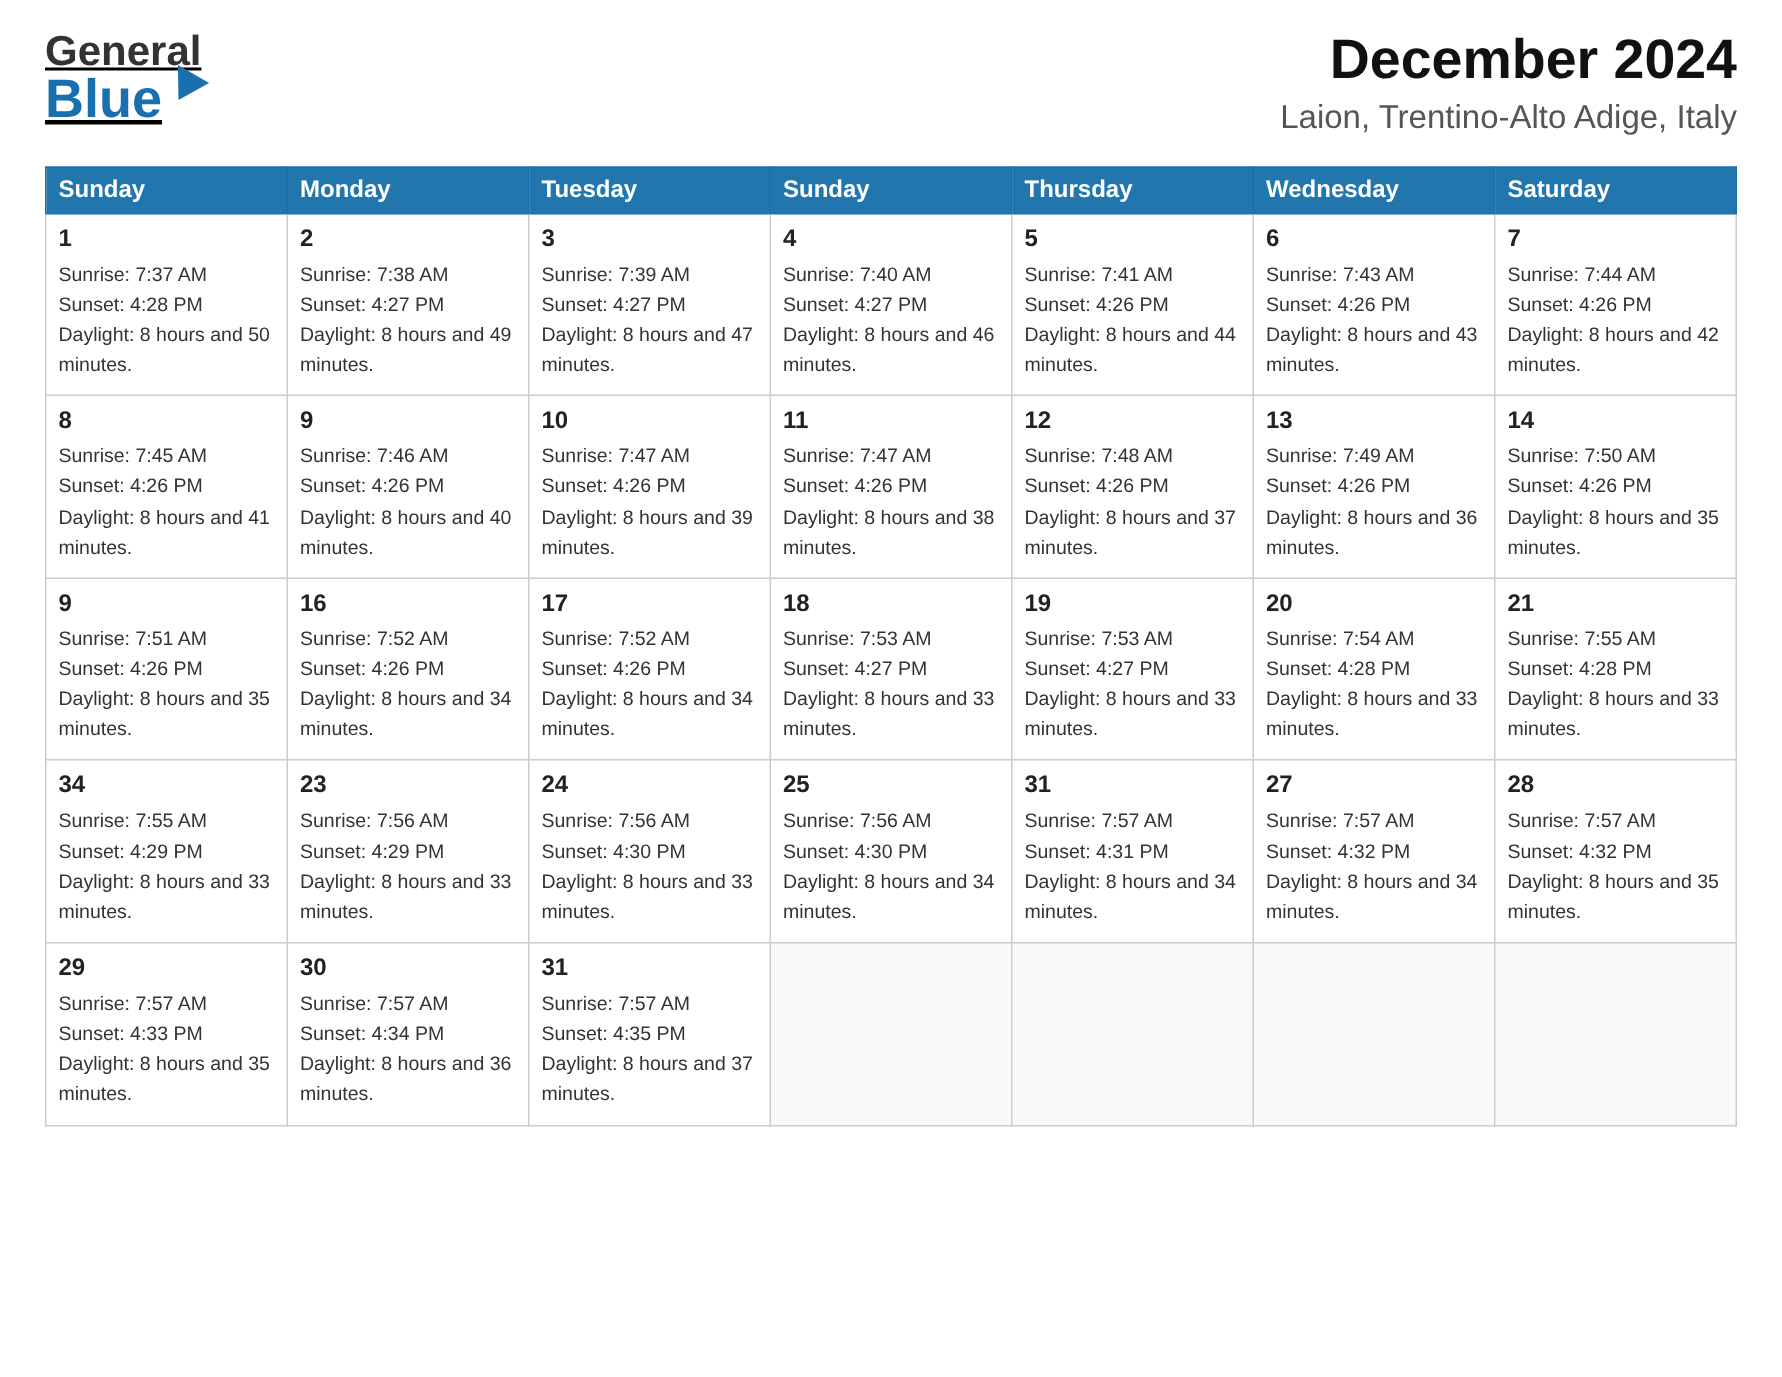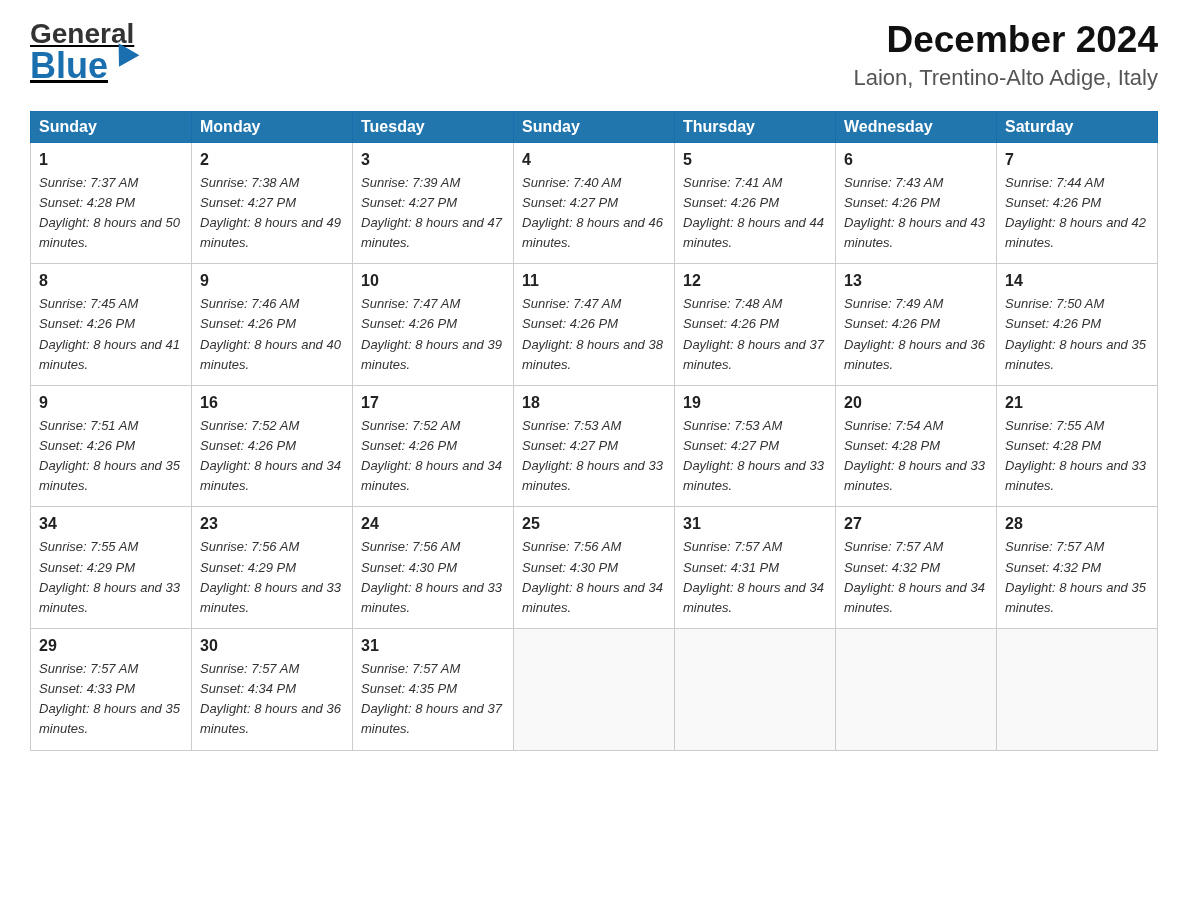--- a/index.html
+++ b/index.html
@@ -86,21 +86,20 @@
     .day-number {
       font-size: 16px;
       font-weight: bold;
       color: #222;
       margin-bottom: 4px;
     }
     .day-detail {
       font-size: 13px;
       line-height: 1.55;
       color: #333;
-      font-style: italic;
     }
     td.empty {
       background: #f9f9f9;
     }
     tr:last-child td {
       height: 110px;
     }
   </style>
 </head>
 <body>

